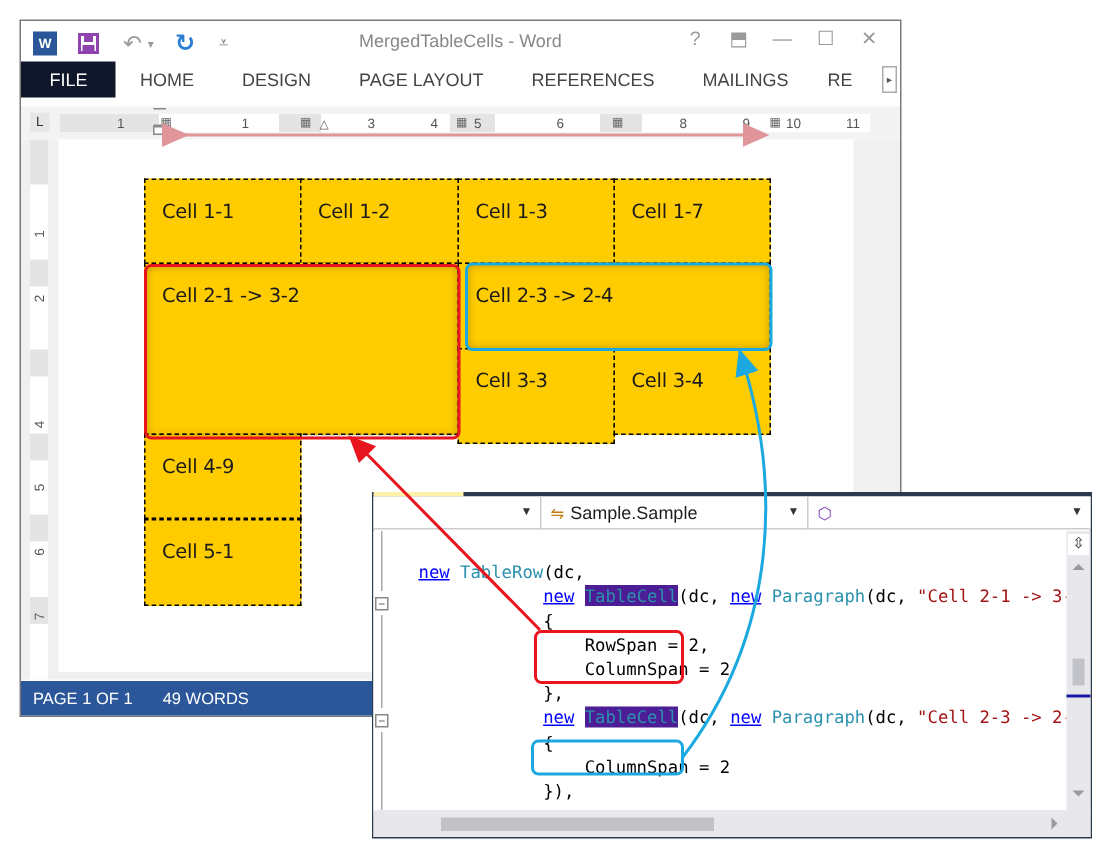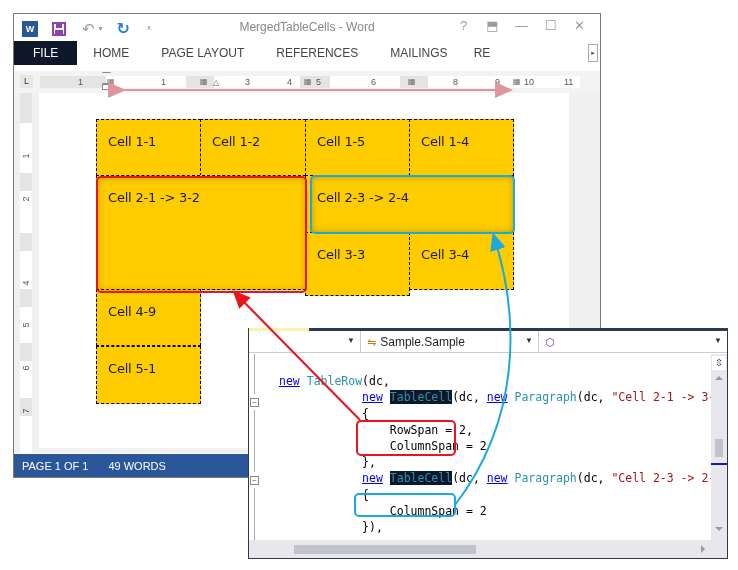--- a/index.html
+++ b/index.html
@@ -62,21 +62,21 @@
   .nav-dd .lbl { margin-left: 4px; }
   .ic-class { color: #c27d0e; font-size: 11px; margin-left: 6px; }
   .ic-method { color: #7b3fb5; font-size: 11px; margin-left: 6px; }
   .editor { position: absolute; left: 0; top: 23px; width: 462px; height: 187px; background: #fff; overflow: hidden; }
   .margin { position: absolute; left: 0; top: 0; width: 22px; height: 100%; background: #fff; }
   .fold { position: absolute; left: 1px; width: 9px; height: 9px; border: 1px solid #888; background: #fff; font-size: 8px; line-height: 7px; text-align: center; color: #555; }
   .fold-line { position: absolute; left: 5px; width: 1px; background: #aaa; }
   .lines { position: absolute; left: 30px; top: 0; font-family: "DejaVu Sans Mono", monospace; font-size: 11.5px; line-height: 16.2px; white-space: pre; color: #000; }
   .kw { color: #0000ff; text-decoration: underline; }
   .typ { color: #2b91af; }
-  .typ-hl { color: #2b91af; background: #0f172a; }
+  .typ-hl { color: #2b91af; background: #4c1d95; }
   .str { color: #a31515; }
   .vsb { position: absolute; right: 0; top: 23px; width: 16px; height: 187px; background: #e8e8ec; }
   .vsb .split { position: absolute; left: 1px; top: 2px; width: 14px; height: 14px; background: #fff; color: #333; font-size: 10px; line-height: 13px; text-align: center; }
   .vsb .up { position: absolute; left: 4px; top: 22px; width: 0; height: 0; border-left: 4px solid transparent; border-right: 4px solid transparent; border-bottom: 4px solid #9a9a9a; }
   .vsb .thumb { position: absolute; left: 4px; top: 85px; width: 8px; height: 18px; background: #c2c3c9; }
   .vsb .mark { position: absolute; left: 0; top: 109px; width: 16px; height: 2px; background: #1a1aa8; }
   .vsb .down { position: absolute; left: 4px; top: 173px; width: 0; height: 0; border-left: 4px solid transparent; border-right: 4px solid transparent; border-top: 4px solid #9a9a9a; }
   .hsb { position: absolute; left: 0; bottom: 0; width: 100%; height: 18px; background: #e8e8ec; }
   .hsb .thumb { position: absolute; left: 45px; top: 5px; width: 182px; height: 9px; background: #c2c3c9; }
   .hsb .right { position: absolute; right: 22px; top: 5px; width: 0; height: 0; border-top: 4px solid transparent; border-bottom: 4px solid transparent; border-left: 4px solid #9a9a9a; }
@@ -105,20 +105,21 @@
       <span>⬒</span>
       <span>—</span>
       <span>☐</span>
       <span>✕</span>
     </div>
   </div>
 
   <div class="ribbon-tabs">
     <div class="tab file">FILE</div>
     <div class="tab">HOME</div>
+    <div class="tab">DESIGN</div>
     <div class="tab">PAGE LAYOUT</div>
     <div class="tab">REFERENCES</div>
     <div class="tab">MAILINGS</div>
     <div class="tab" style="padding:0 0 0 10px;overflow:hidden;width:26px;">REV</div>
     <div class="ribbon-scroll">▸</div>
   </div>
 
   <div class="ruler-row">
     <div class="tab-selector">L</div>
     <div class="hruler">
@@ -169,22 +170,22 @@
 
   <div class="statusbar">
     <span>PAGE 1 OF 1</span>
     <span>49 WORDS</span>
   </div>
 </div>
 
 <div class="tbl">
   <div class="cell" style="left:96px;top:119px;width:105px;height:57px;"><span>Cell 1-1</span></div>
   <div class="cell" style="left:200px;top:119px;width:106px;height:57px;"><span>Cell 1-2</span></div>
-  <div class="cell" style="left:305px;top:119px;width:105px;height:57px;"><span>Cell 1-5</span></div>
-  <div class="cell" style="left:409px;top:119px;width:105px;height:57px;"><span>Cell 1-4</span></div>
+  <div class="cell" style="left:305px;top:119px;width:105px;height:57px;"><span>Cell 1-3</span></div>
+  <div class="cell" style="left:409px;top:119px;width:105px;height:57px;"><span>Cell 1-7</span></div>
 
   <div class="cell" style="left:96px;top:175px;width:210px;height:115px;"><span>Cell 2-1 -&gt; 3-2</span></div>
   <div class="cell" style="left:305px;top:175px;width:209px;height:58px;"><span>Cell 2-3 -&gt; 2-4</span></div>
   <div class="cell" style="left:305px;top:232px;width:105px;height:64px;"><span>Cell 3-3</span></div>
   <div class="cell" style="left:409px;top:232px;width:105px;height:58px;"><span>Cell 3-4</span></div>
 
   <div class="cell" style="left:96px;top:289px;width:105px;height:57px;"><span>Cell 4-9</span></div>
   <div class="cell" style="left:96px;top:346px;width:105px;height:58px;"><span>Cell 5-1</span></div>
 
   <div class="hl-red" style="left:96px;top:176px;width:211px;height:117px;"></div>

